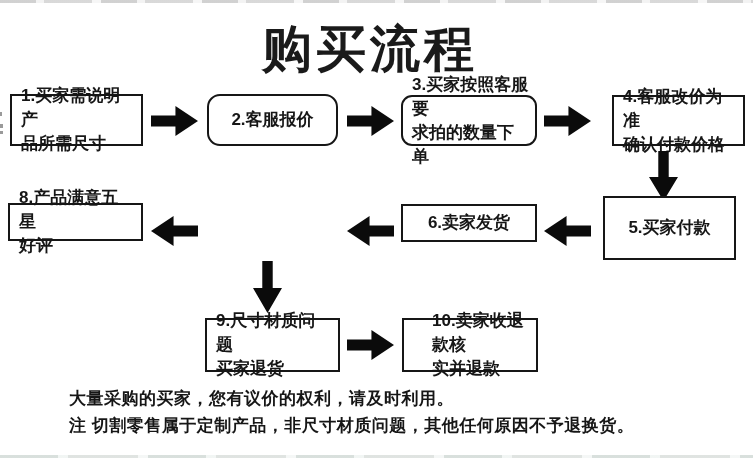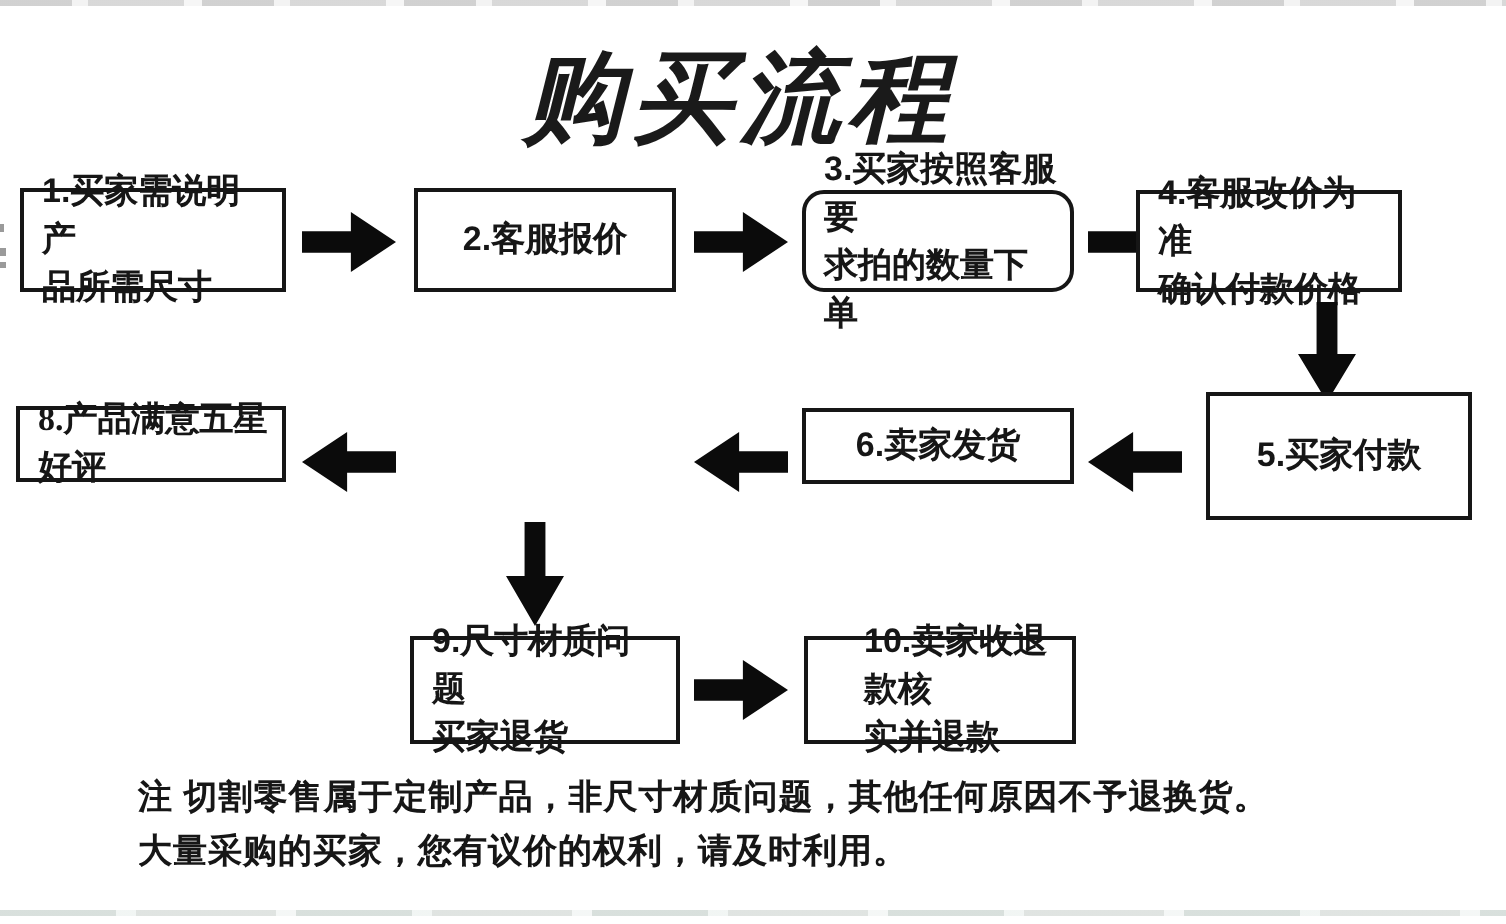--- a/index.html
+++ b/index.html
@@ -10,21 +10,20 @@
     font-family:"Liberation Sans","DejaVu Sans",sans-serif;
     color:#111;
     overflow:hidden;
   }
   
   .title{
     position:absolute;left:0;top:16px;width:740px;
     text-align:center;
     font-size:50px;font-weight:700;letter-spacing:4px;
     color:#1a1a1a;
-    font-style:italic;
   }
   
   .box{
     position:absolute;
     background:#fff;
     border:2px solid #161616;
     box-sizing:border-box;
     display:flex;align-items:center;
     font-size:17px;font-weight:700;line-height:24px;
     color:#161616;
@@ -70,44 +69,44 @@
   <div class="edge-bottom"></div>
   <div class="edge-left-mark" style="left:0;top:112px;width:2px;height:4px;"></div>
   <div class="edge-left-mark" style="left:0;top:124px;width:3px;height:4px;"></div>
   <div class="edge-left-mark" style="left:0;top:131px;width:3px;height:3px;"></div>
 
   <div class="title">购买流程</div>
 
   <div class="box left" style="left:10px;top:94px;width:133px;height:52px;"><span>1.买家需说明产
 品所需尺寸</span></div>
   <div class="arrow right" style="left:151px;top:106px;width:47px;height:30px;"></div>
-  <div class="box center" style="left:207px;top:94px;width:131px;height:52px;"><span>2.客服报价</span></div>
+  <div class="box center" style="left:207px;top:94px;width:131px;height:52px;border-radius:13px;"><span>2.客服报价</span></div>
   <div class="arrow right" style="left:347px;top:106px;width:47px;height:30px;"></div>
   <div class="box left" style="left:401px;top:95px;width:136px;height:51px;border-radius:11px;"><span>3.买家按照客服要
 求拍的数量下单</span></div>
   <div class="arrow right" style="left:544px;top:106px;width:47px;height:30px;"></div>
-  <div class="box left" style="left:568px;top:95px;width:133px;height:51px;"><span>4.客服改价为准
+  <div class="box left" style="left:612px;top:95px;width:133px;height:51px;"><span>4.客服改价为准
 确认付款价格</span></div>
 
   <div class="arrow down" style="left:649px;top:151px;width:29px;height:50px;"></div>
 
   <div class="box center" style="left:603px;top:196px;width:133px;height:64px;"><span>5.买家付款</span></div>
   <div class="arrow left" style="left:544px;top:216px;width:47px;height:30px;"></div>
   <div class="box center" style="left:401px;top:204px;width:136px;height:38px;"><span>6.卖家发货</span></div>
   <div class="arrow left" style="left:347px;top:216px;width:47px;height:30px;"></div>
   <div class="arrow left" style="left:151px;top:216px;width:47px;height:30px;"></div>
-  <div class="box left" style="left:8px;top:203px;width:135px;height:38px;font-family:Liberation Serif, serif;"><span>8.产品满意五星
+  <div class="box left" style="left:8px;top:203px;width:135px;height:38px;"><span>8.产品满意五星
 好评</span></div>
 
   <div class="arrow down" style="left:253px;top:261px;width:29px;height:52px;"></div>
 
   <div class="box left" style="left:205px;top:318px;width:135px;height:54px;"><span>9.尺寸材质问题
 买家退货</span></div>
   <div class="arrow right" style="left:347px;top:330px;width:47px;height:30px;"></div>
   <div class="box left" style="left:402px;top:318px;width:136px;height:54px;padding-left:28px;"><span>10.卖家收退款核
 实并退款</span></div>
 
   <div class="note">
+    <div>大量采购的买家，您有议价的权利，请及时利用。</div>
     <div>注 切割零售属于定制产品，非尺寸材质问题，其他任何原因不予退换货。</div>
-    <div>大量采购的买家，您有议价的权利，请及时利用。</div>
   </div>
 
 </div>
 
 </body></html>

